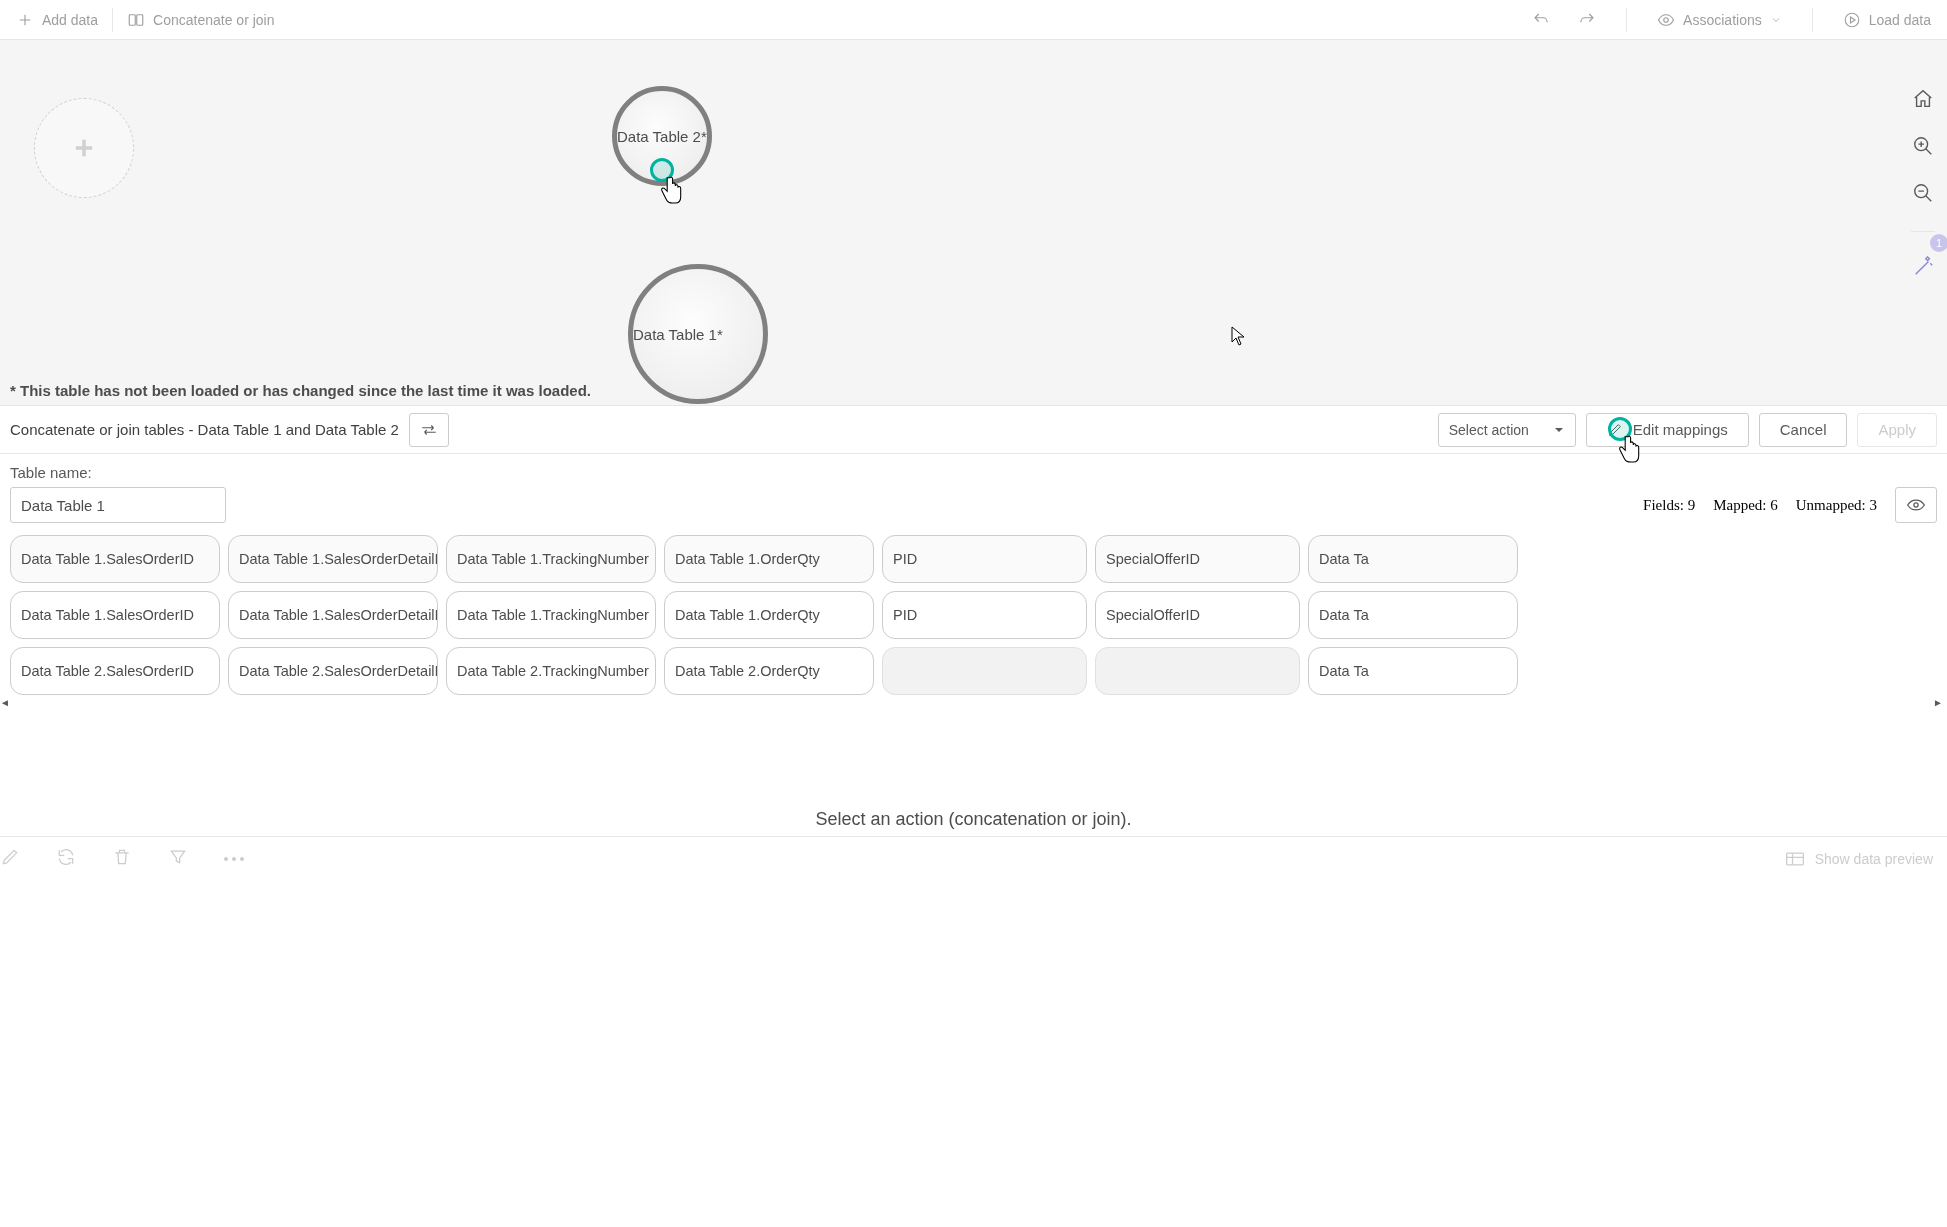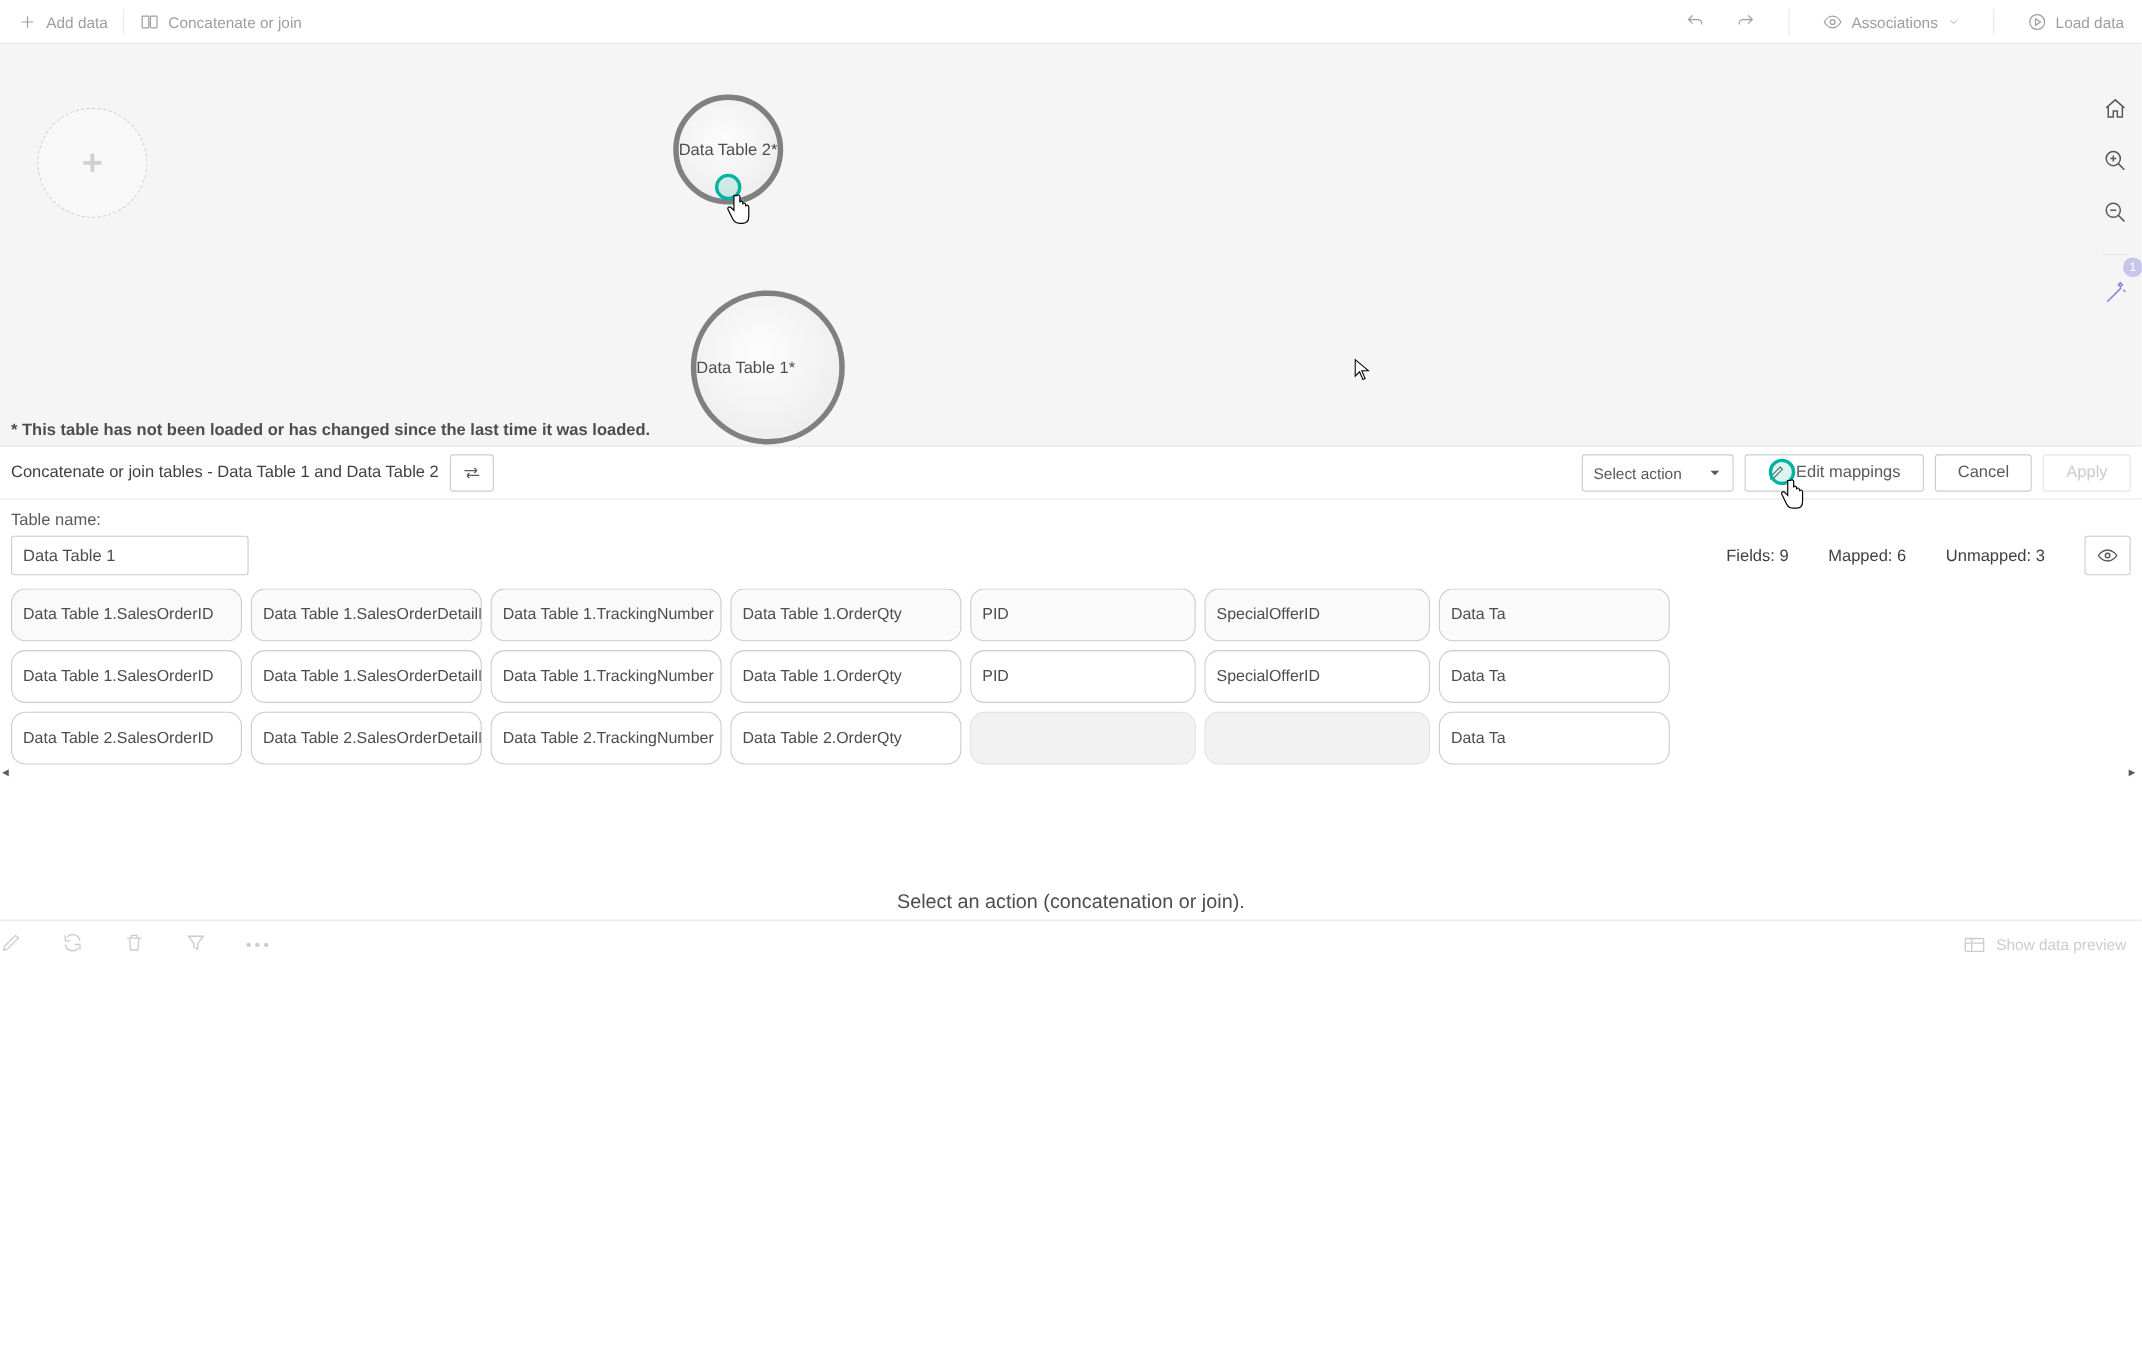--- a/index.html
+++ b/index.html
@@ -114,21 +114,21 @@
   .edit-mappings-wrap { position:relative; }
   .edit-mappings-wrap .touch-cursor { left:22px; top:4px;}
   
   .meta-row { padding:10px 10px 4px 10px; display:flex; align-items:flex-end; gap:14px; }
   .meta-left { display:flex; flex-direction:column; gap:6px;}
   .meta-left label { font-size:15px; color:#595959; }
   .table-name-input {
     width:216px; height:36px; border:1px solid var(--border); border-radius:3px;
     padding:0 10px; font-size:15px; color:#4d4d4d; background:#fff;
   }
-  .meta-right { margin-left:auto; display:flex; align-items:center; gap:36px; font-size:15px; color:#404040;}
+  .meta-right { margin-left:auto; display:flex; align-items:center; gap:18px; font-size:15px; color:#000000;font-family:Liberation Serif, serif;}
   .eye-btn {
     width:42px; height:36px; border:1px solid var(--border); border-radius:3px;
     display:flex; align-items:center; justify-content:center; background:#fff;
   }
   .eye-btn svg { width:20px; height:14px; stroke:#595959; fill:none; stroke-width:1.5;}
   
   .map-scroll {
     margin:8px 0 0 10px; overflow-x:auto; overflow-y:hidden;
     padding-bottom:12px;
   }

